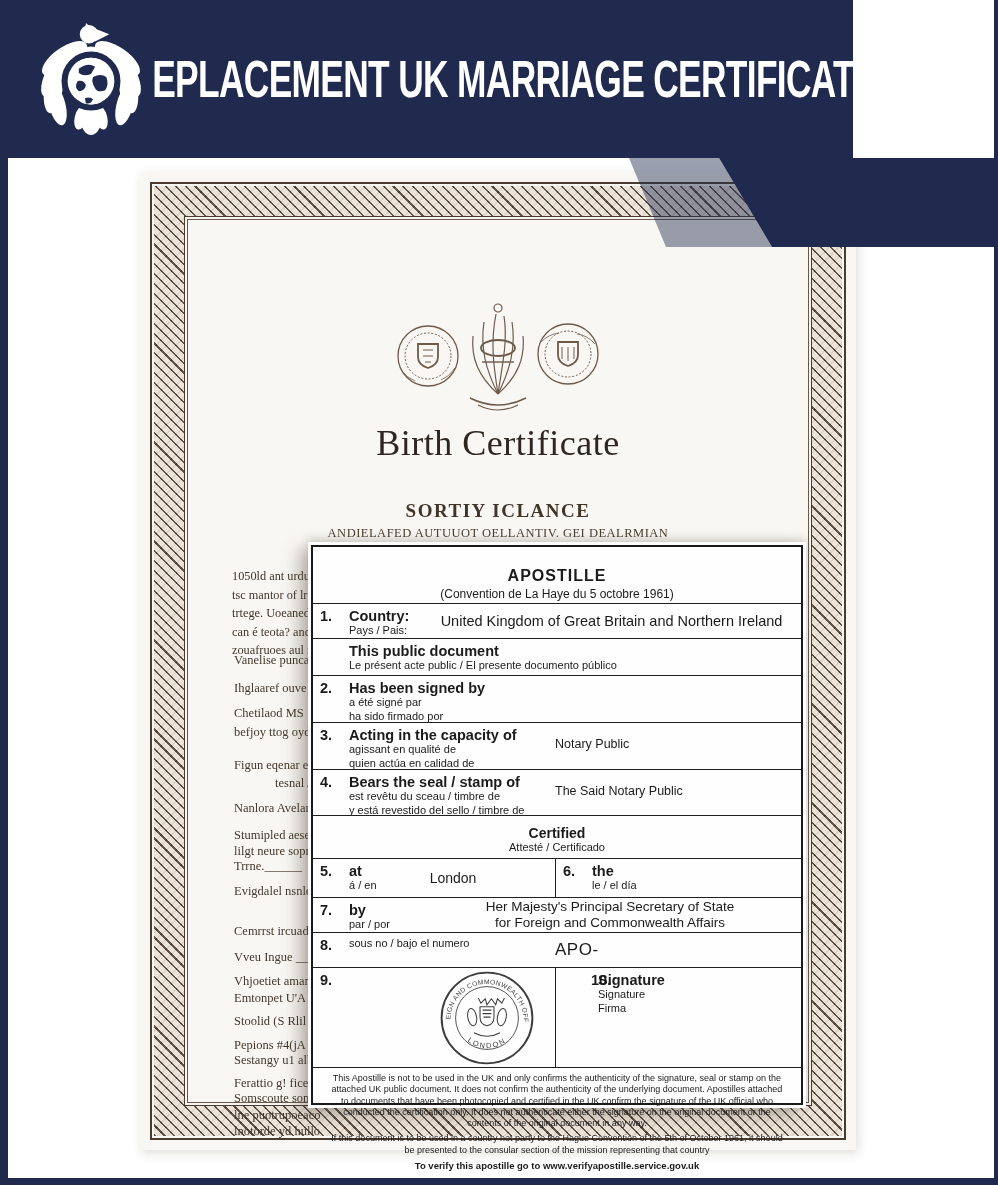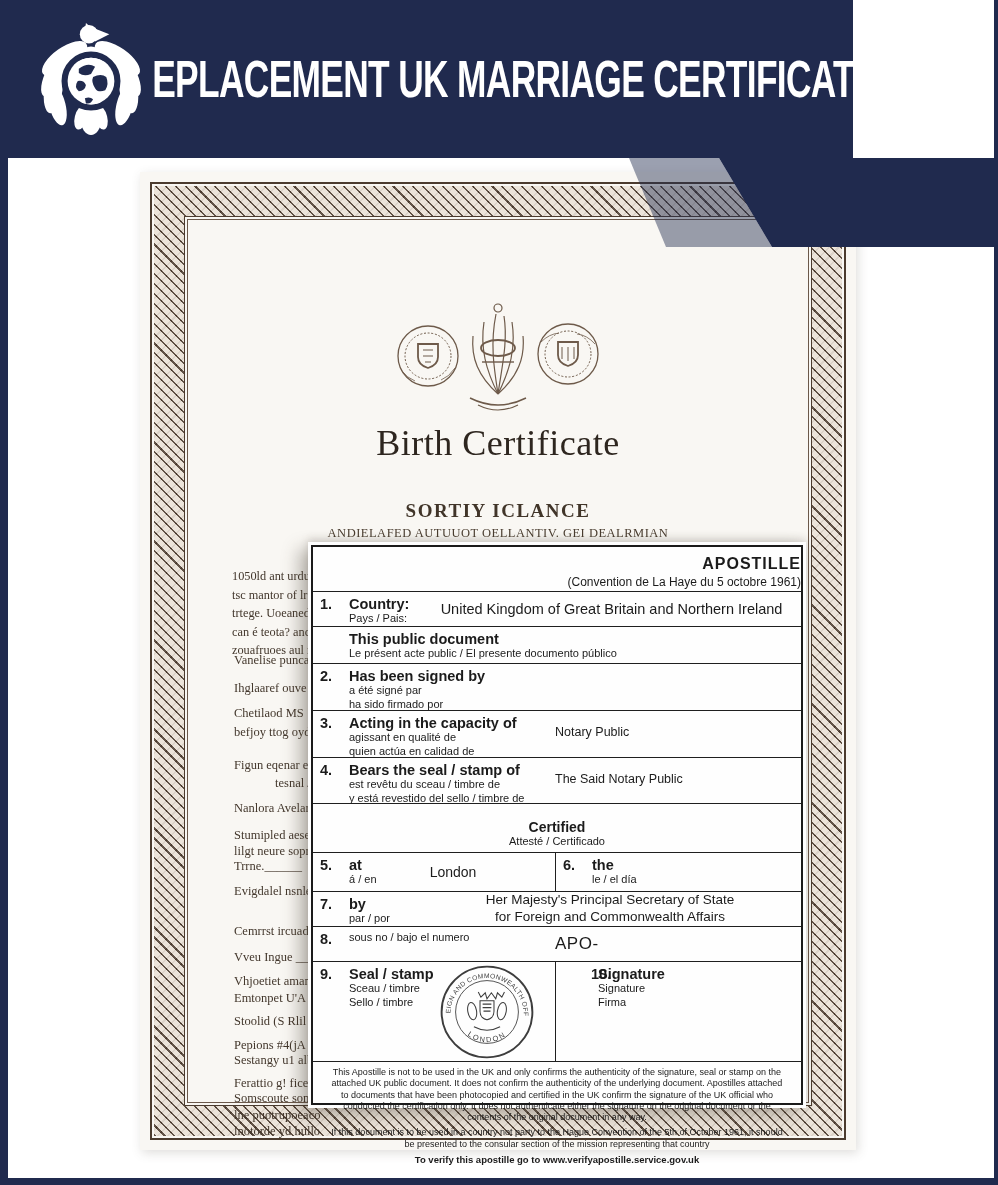--- a/index.html
+++ b/index.html
@@ -41,36 +41,36 @@
   .cert-para{position:absolute;left:44px;right:34px;top:347px;font-size:12.3px;line-height:18.6px;color:#42362b;}
   .para-line{white-space:nowrap;overflow:hidden;}
   .form-line{position:absolute;left:46px;font-size:12.5px;color:#43372c;white-space:nowrap;}
 
   
   .apostille{position:absolute;left:308px;top:542px;width:498px;height:566px;background:#fefefe;
     box-shadow:-9px 7px 16px rgba(70,60,50,.35),0 -3px 8px rgba(70,60,50,.18);z-index:2;color:#1b1b1b;}
   .ap-table{position:absolute;inset:3px;border:2px solid #1a1a1a;display:flex;flex-direction:column;}
   .ap-row{position:relative;border-top:1.5px solid #1f1f1f;flex:0 0 auto;}
   .ap-row:first-child{border-top:none;}
-  .ap-head{height:36px;text-align:right;padding-top:8px;}
+  .ap-head{height:36px;text-align:center;padding-top:20px;}
   .ap-head .t1{font-size:16px;font-weight:bold;letter-spacing:1px;}
   .ap-head .t2{font-size:12px;margin-top:2px;}
   .num{position:absolute;left:7px;top:4px;width:26px;font-size:14.5px;font-weight:bold;}
   .lblblock{padding:4px 0 0 36px;}
   .lbl{font-size:14.5px;font-weight:bold;}
   .sub{font-size:11px;line-height:13.5px;}
   .val-center{position:absolute;left:115px;right:6px;top:0;bottom:0;display:flex;align-items:center;justify-content:center;font-size:14.5px;}
   .val-side{position:absolute;left:242px;top:14px;font-size:12.5px;}
-  .centered-row{text-align:center;padding-top:15px;}
+  .centered-row{text-align:center;padding-top:9px;}
   .centered-row .lbl{font-size:14px;}
   .split{display:flex;}
   .cell-l{position:relative;flex:0 0 242px;border-right:1.5px solid #1f1f1f;}
   .cell-r{position:relative;flex:1;}
   .val-london{position:absolute;left:55px;width:170px;top:0;bottom:0;display:flex;align-items:center;justify-content:center;font-size:14px;}
-  .val-by{position:absolute;left:110px;right:4px;top:0;bottom:0;display:flex;flex-direction:column;align-items:center;font-size:13.5px;line-height:16.5px;text-align:center;}
+  .val-by{position:absolute;left:110px;right:4px;top:0;bottom:0;display:flex;flex-direction:column;align-items:center;justify-content:center;font-size:13.5px;line-height:16.5px;text-align:center;}
   .val-apo{position:absolute;left:242px;top:7px;font-size:17px;letter-spacing:.5px;}
   .fco-seal{position:absolute;left:126px;top:2px;}
   .ap-footer{flex:1;padding:5px 14px 2px 14px;}
   .ap-footer .p1{font-size:9px;line-height:11.3px;text-align:center;}
   .ap-footer .p2{font-size:9px;line-height:11.3px;text-align:center;margin-top:4px;}
   .ap-footer .p3{font-size:9.5px;font-weight:bold;text-align:center;margin-top:4px;}
 
   svg{display:block;}
 </style>
 </head>
@@ -286,25 +286,20 @@
         <div class="num">8.</div>
         <div class="lblblock">
           <div class="sub">sous no / bajo el numero</div>
         </div>
         <div class="val-apo">APO-</div>
       </div>
 
       <div class="ap-row split" style="height:99px;">
         <div class="cell-l">
           <div class="num">9.</div>
-          <div class="lblblock">
-            <div class="lbl">Seal / stamp</div>
-            <div class="sub">Sceau / timbre</div>
-            <div class="sub">Sello / timbre</div>
-          </div>
           <svg class="fco-seal" width="96" height="96" viewBox="0 0 110 110">
             <defs>
               <path id="sealTop" d="M 13,58 A 42,42 0 1 1 97,58"></path>
               <path id="sealBot" d="M 23,70 A 36,36 0 0 0 87,70"></path>
             </defs>
             <circle cx="55" cy="55" r="52" fill="none" stroke="#3d3d3d" stroke-width="2.2"></circle>
             <circle cx="55" cy="55" r="36" fill="none" stroke="#3d3d3d" stroke-width="1"></circle>
             <text font-size="7.6" letter-spacing=".4" fill="#3d3d3d" font-family="Liberation Sans, sans-serif">
               <textPath href="#sealTop" startOffset="50%" text-anchor="middle">FOREIGN AND COMMONWEALTH OFFICE</textPath>
             </text>

